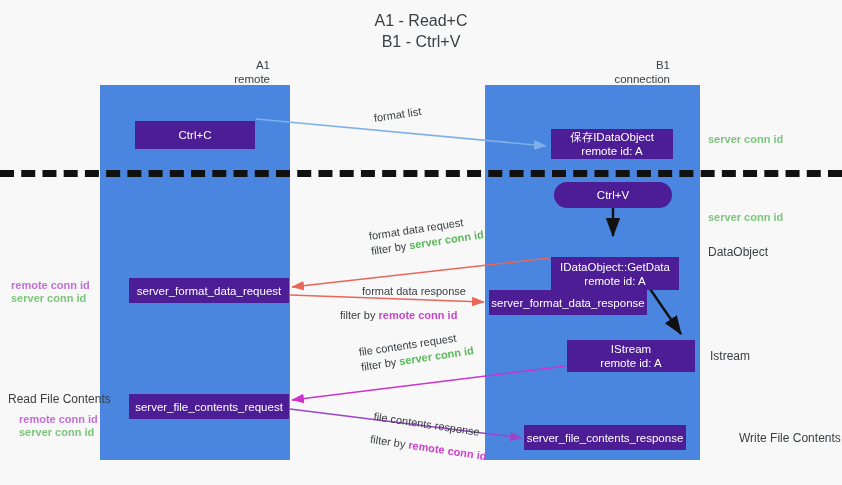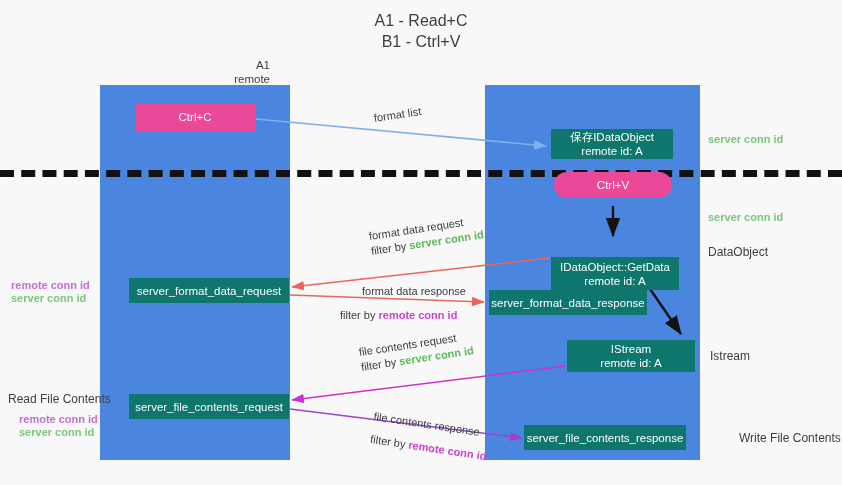--- a/index.html
+++ b/index.html
@@ -37,22 +37,22 @@
   }
 
   
   .box{
     box-sizing:border-box;
     display:flex;flex-direction:column;
     align-items:center;justify-content:center;
     color:#ffffff;font-size:11.5px;line-height:14px;
     text-align:center;
   }
-  .box.green{background:#ec4899;}
-  .box.orange{background:#0f766e;}
+  .box.green{background:#4c1d95;margin-top:18px;}
+  .box.orange{background:#4c1d95;}
 
   
   .elabel{
     font-size:11px;line-height:15px;color:#3c4043;white-space:nowrap;
   }
   .elabel.rot-up{transform:rotate(-8.5deg);transform-origin:left center;}
   .elabel.rot-dn{transform:rotate(8.5deg);transform-origin:left center;}
   .green-t{color:#5cb85c;font-weight:bold;}
   .magenta-t{color:#cc44cc;font-weight:bold;}
 
@@ -70,20 +70,24 @@
 
   <div class="abs title">
     <div>A1 - Read+C</div>
     <div>B1 - Ctrl+V</div>
   </div>
 
   <div class="abs colhead" style="left:120px;top:58px;width:150px;">
     <div>A1</div>
     <div>remote</div>
   </div>
+  <div class="abs colhead" style="left:520px;top:58px;width:150px;">
+    <div>B1</div>
+    <div>connection</div>
+  </div>
 
   <div class="abs lane" style="left:100px;top:85px;width:190px;height:375px;"></div>
   <div class="abs lane" style="left:485px;top:85px;width:215px;height:375px;"></div>
 
   <svg class="arrows">
     <defs>
       <marker id="ah-blue" markerWidth="9" markerHeight="9" refX="7.5" refY="3.6" orient="auto">
         <path d="M0,0.6 L8,3.6 L0,6.6 z" fill="#7fb0e8"></path>
       </marker>
       <marker id="ah-red" markerWidth="9" markerHeight="9" refX="7.5" refY="3.6" orient="auto">
@@ -119,21 +123,21 @@
 
   <div class="abs box green" style="left:135px;top:103px;width:120px;height:28px;">
     <span>Ctrl+C</span>
   </div>
 
   <div class="abs box orange" style="left:551px;top:129px;width:122px;height:30px;">
     <span>保存IDataObject</span>
     <span>remote id: A</span>
   </div>
 
-  <div class="abs box green" style="left:554px;top:172px;width:118px;height:26px;border-radius:13px;">
+  <div class="abs box green" style="left:554px;top:164px;width:118px;height:26px;border-radius:13px;">
     <span>Ctrl+V</span>
   </div>
 
   <div class="abs box orange" style="left:551px;top:237px;width:128px;height:33px;margin-top:20px;">
     <span>IDataObject::GetData</span>
     <span>remote id: A</span>
   </div>
 
   <div class="abs box orange" style="left:567px;top:340px;width:128px;height:32px;">
     <span>IStream</span>

